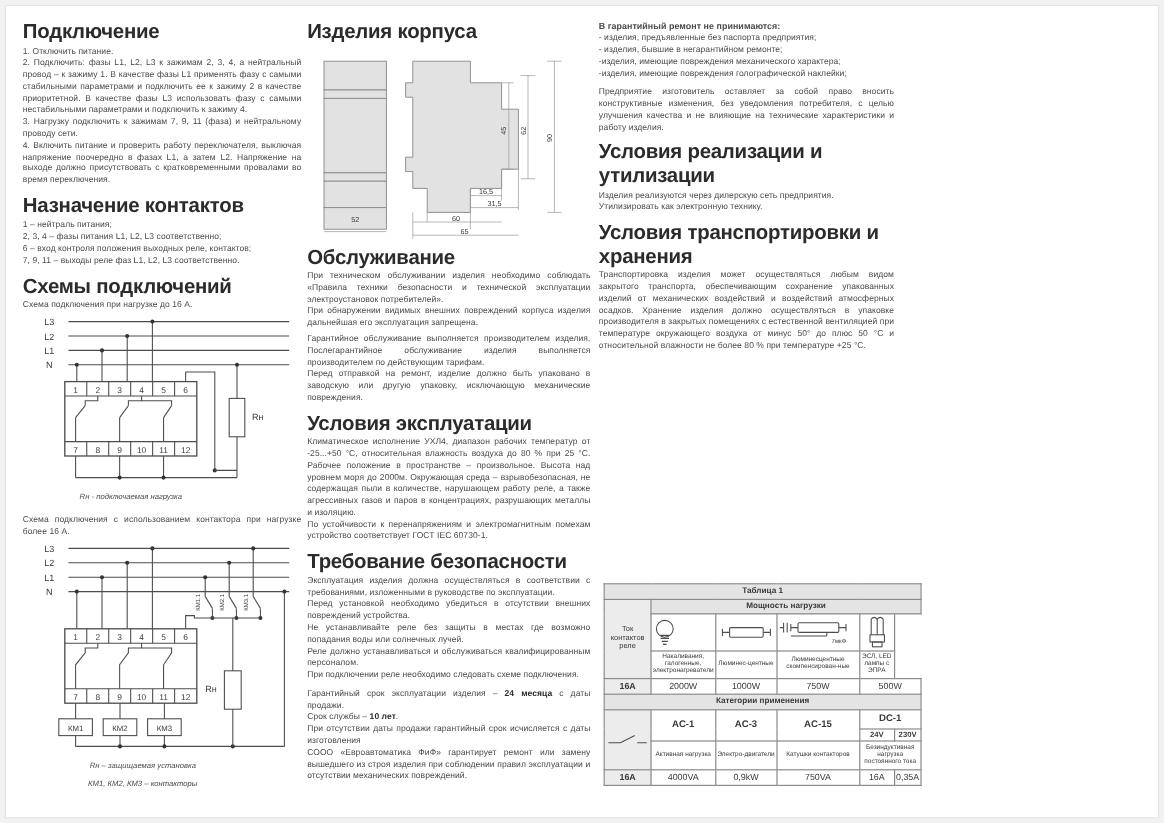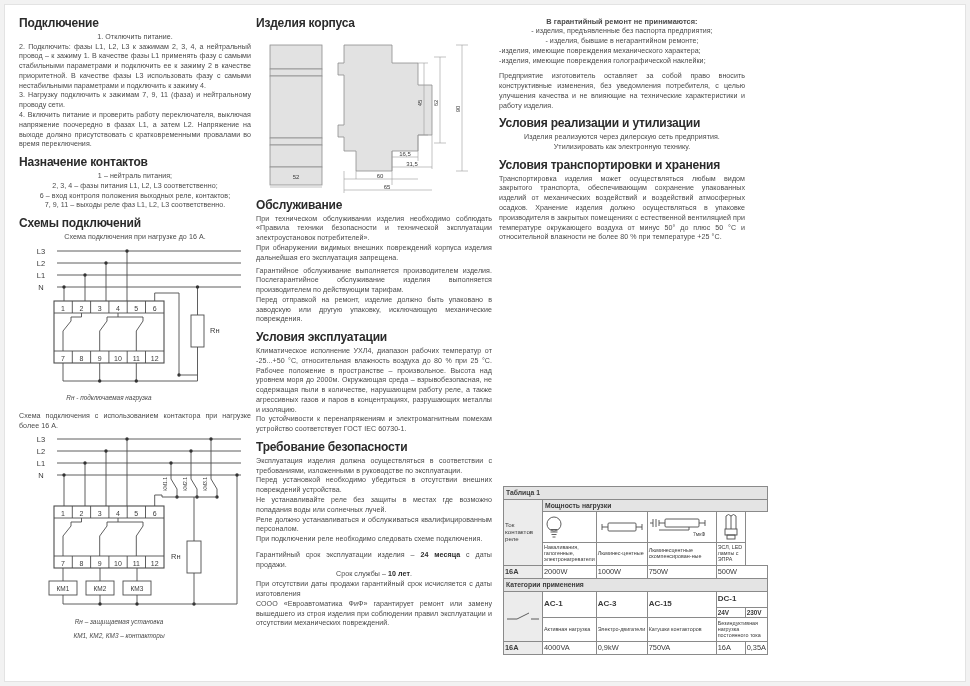--- a/index.html
+++ b/index.html
@@ -16,28 +16,28 @@
     width: 962px; height: 678px;
     background: #ffffff;
     border: 1px solid #e3e3e3;
   }
   .col { position: absolute; top: 0; }
   .col1 { left: 14px;  width: 232px; }
   .col2 { left: 251px; width: 236px; }
   .col3 { left: 494px; width: 246px; }
 
   h2 {
-    font-size: 12px; font-weight: bold; color: #2b2b2b;
+    font-size: 17px; font-weight: bold; color: #2b2b2b;
     margin: 0 0 2px 0; letter-spacing: -0.2px; line-height: 1.15;
   }
   p.body {
     font-size: 7.1px; line-height: 1.38; margin: 0 0 0 0;
     text-align: justify; color: #4a4a4a; letter-spacing: 0.05px;
   }
-  p.body.nj { text-align: center; }
+  p.body.nj { text-align: left; }
   .gap { height: 6px; }
   .gap-s { height: 3px; }
   .b { font-weight: bold; color: #2b2b2b; }
   .cap {
     font-size: 6.4px; font-style: italic; text-align: center;
     color: #4a4a4a; line-height: 1.3;
   }
 
   svg { display: block; }
   .ln { stroke: #4d4d4d; stroke-width: 0.9; fill: none; }
@@ -47,21 +47,21 @@
   .dimfill { fill: #e2e2e2; stroke: #8d8d8d; stroke-width: 0.8; }
   .dimln { stroke: #9a9a9a; stroke-width: 0.6; fill: none; }
 
   
   .tbl {
     position: absolute; left: 498px; top: 481px;
     width: 238px; border-collapse: collapse;
     font-size: 6.2px; color: #3a3a3a;
   }
   .tbl td, .tbl th {
-    border: 0.8px solid #8a8a8a; text-align: left; vertical-align: middle;
+    border: 0.8px solid #8a8a8a; text-align: center; vertical-align: middle;
     padding: 1px 1px; font-weight: normal; line-height: 1.12;
   }
   .tbl .hd { background: #e4e4e4; font-weight: bold; font-size: 6.8px; padding: 2px; }
   .tbl .shade { background: #ececec; }
   .tbl .val { font-size: 7.4px; font-weight: normal; padding: 2px 1px; }
   .tbl .cur { font-size: 7.4px; font-weight: bold; background: #ececec; }
   .tbl .desc { font-size: 5.4px; line-height: 1.1; padding: 2px 1px; }
   .tbl .cat { font-size: 8px; font-weight: bold; padding: 3px 1px; }
   .tbl .volt { font-size: 6.4px; font-weight: bold; }
   .icell { height: 30px; }

